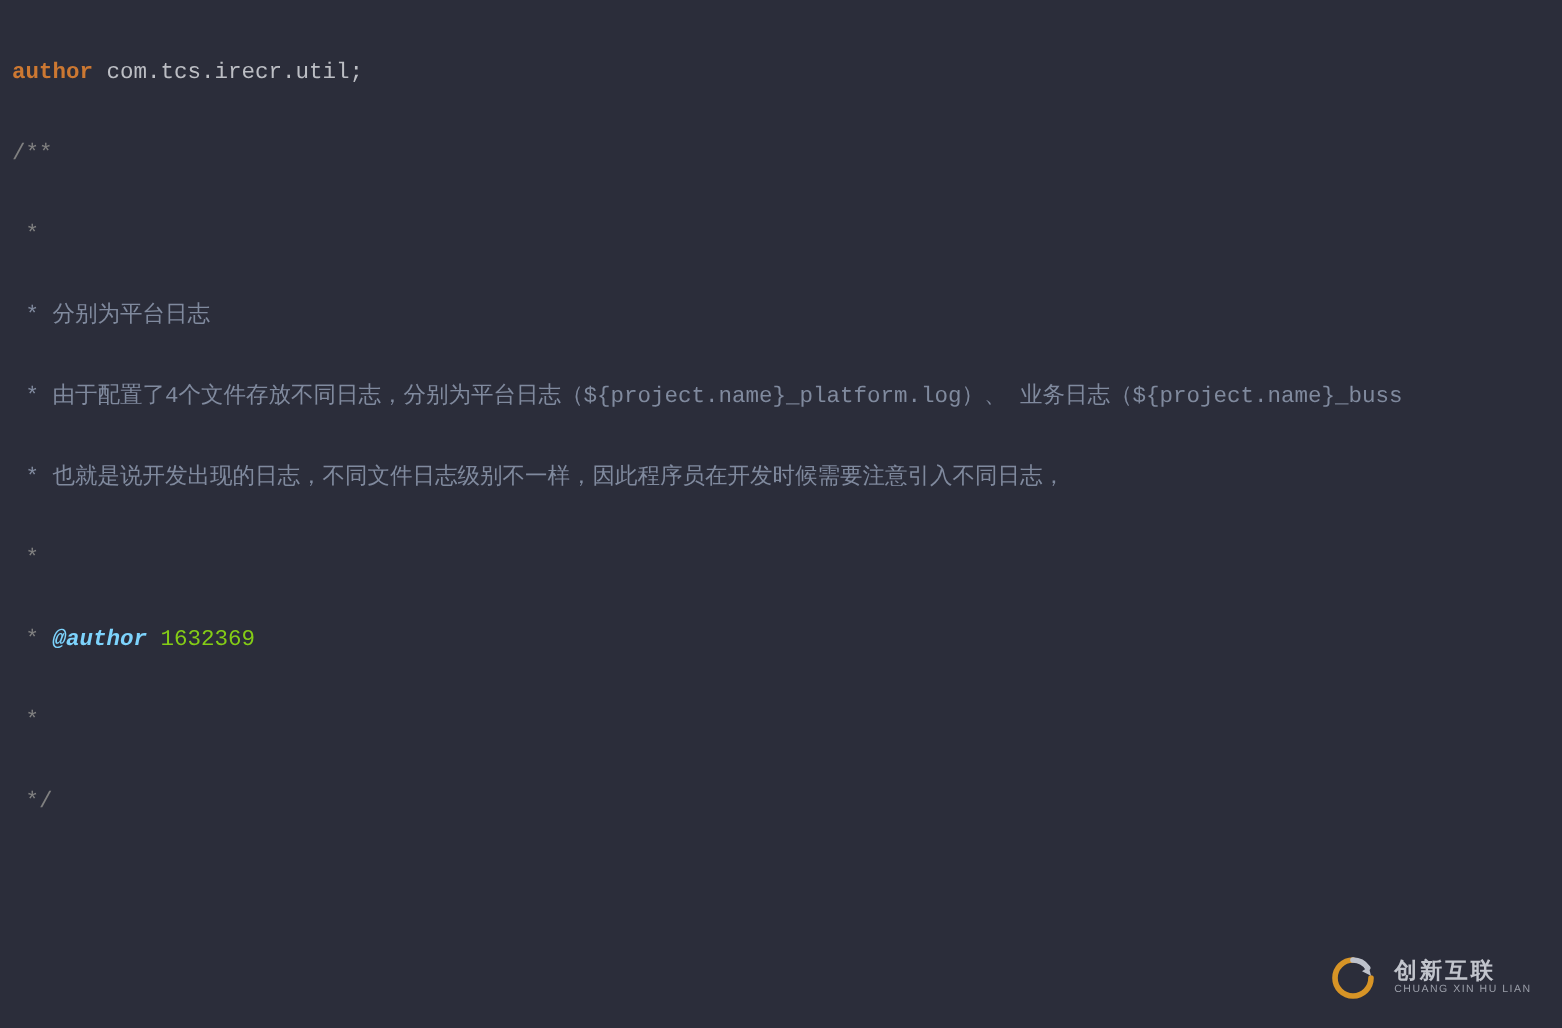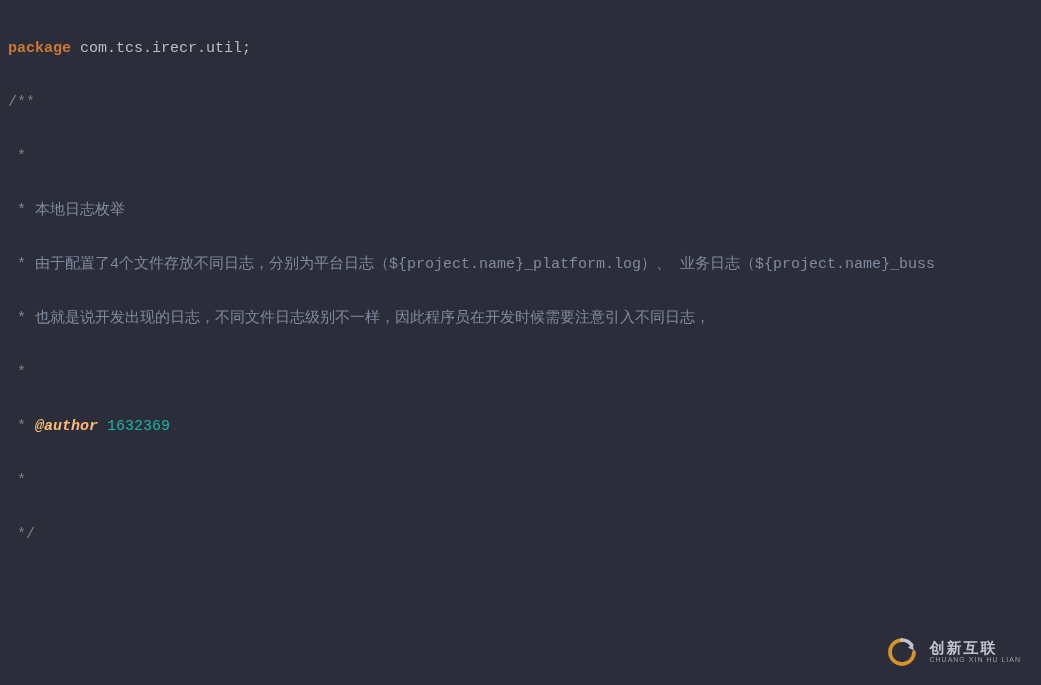--- a/index.html
+++ b/index.html
@@ -35,27 +35,27 @@
       color: #bcbec4;
       text-align: right;
     }
     .comment {
       color: #808080;
     }
     .comment-cn {
       color: #808a9e;
     }
     .doctag {
-      color: #fdba74;
+      color: #7dd3fc;
       font-weight: bold;
       font-style: italic;
       margin-top: 16px;
     }
     .author-val {
-      color: #14b8a6;
+      color: #84cc16;
     }
     .watermark {
       position: absolute;
       bottom: 18px;
       right: 20px;
       display: flex;
       align-items: center;
       gap: 12px;
       opacity: 0.85;
     }
@@ -79,24 +79,24 @@
       color: #aeb2bc;
       font-size: 7px;
       letter-spacing: 1px;
       font-family: Arial, sans-serif;
     }
   </style>
 </head>
 <body>
 
 <div class="code-area">
-<span class="line"><span class="keyword">package</span><span class="package-name"> com.tcs.irecr.util;</span></span>
+<span class="line"><span class="keyword">author</span><span class="package-name"> com.tcs.irecr.util;</span></span>
 <span class="line"><span class="comment">/**</span></span>
 <span class="line"><span class="comment"> *</span></span>
-<span class="line"><span class="comment-cn"> * 本地日志枚举</span></span>
+<span class="line"><span class="comment-cn"> * 分别为平台日志</span></span>
 <span class="line"><span class="comment-cn"> * 由于配置了4个文件存放不同日志，分别为平台日志（${project.name}_platform.log）、 业务日志（${project.name}_buss</span></span>
 <span class="line"><span class="comment-cn"> * 也就是说开发出现的日志，不同文件日志级别不一样，因此程序员在开发时候需要注意引入不同日志，</span></span>
 <span class="line"><span class="comment"> *</span></span>
 <span class="line"><span class="comment"> * </span><span class="doctag">@author</span><span class="author-val"> 1632369</span></span>
 <span class="line"><span class="comment"> *</span></span>
 <span class="line"><span class="comment"> */</span></span>
 <span class="line"></span>
 
 
 

